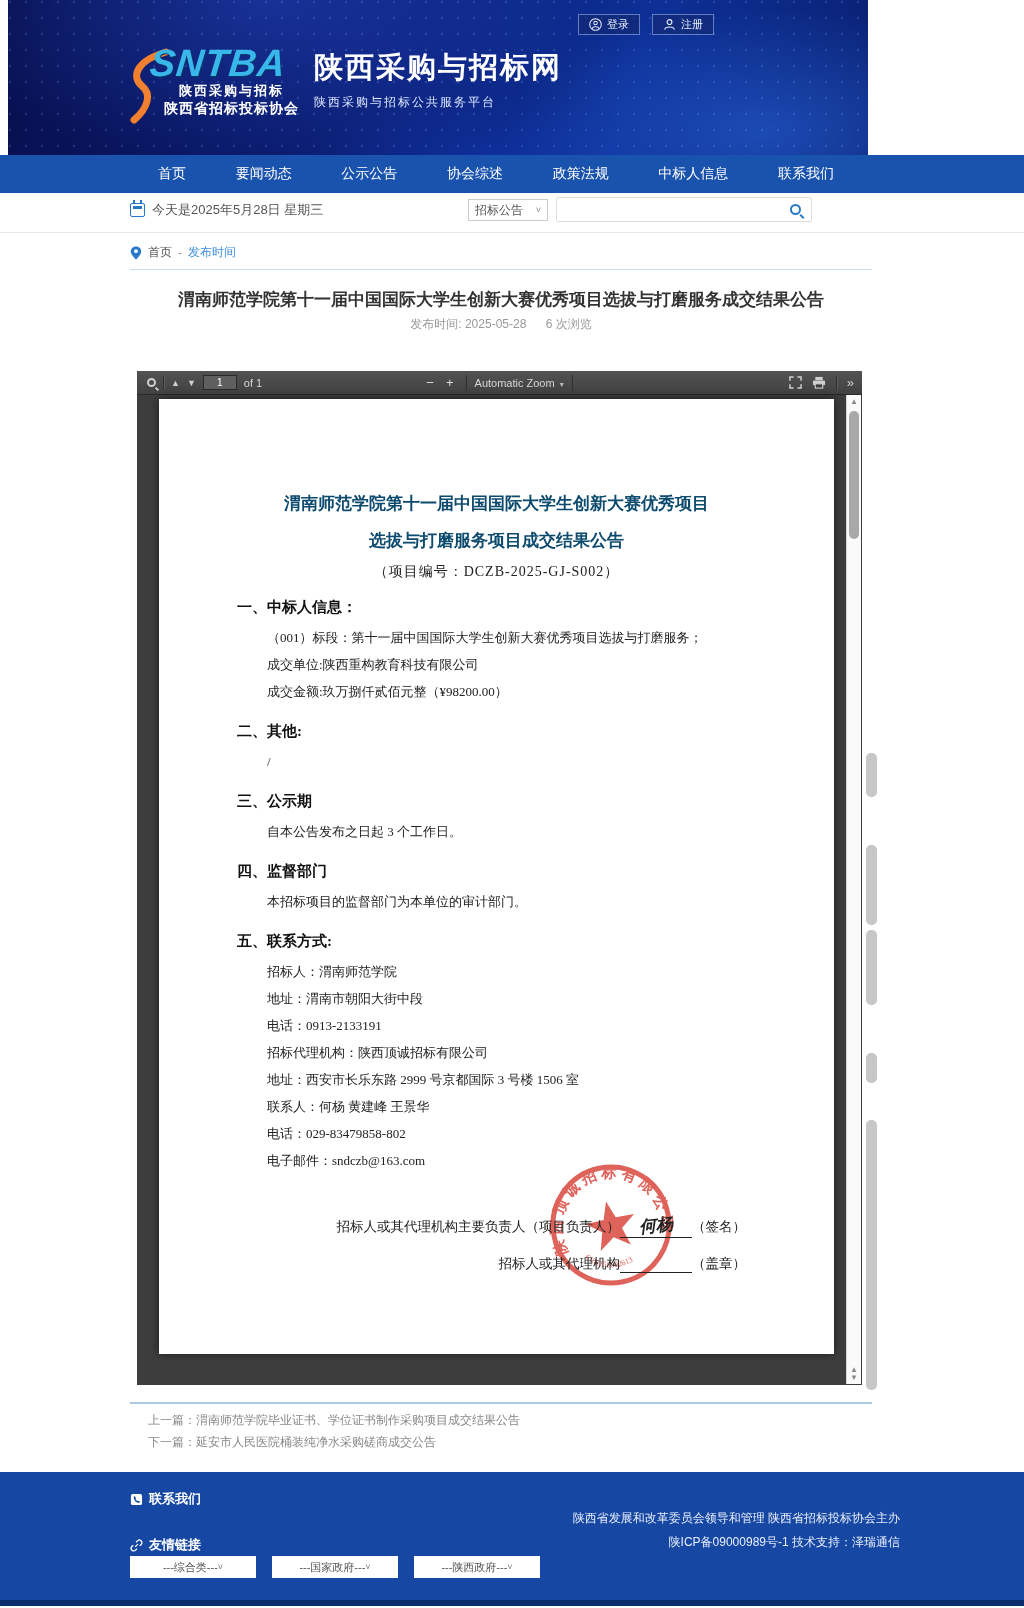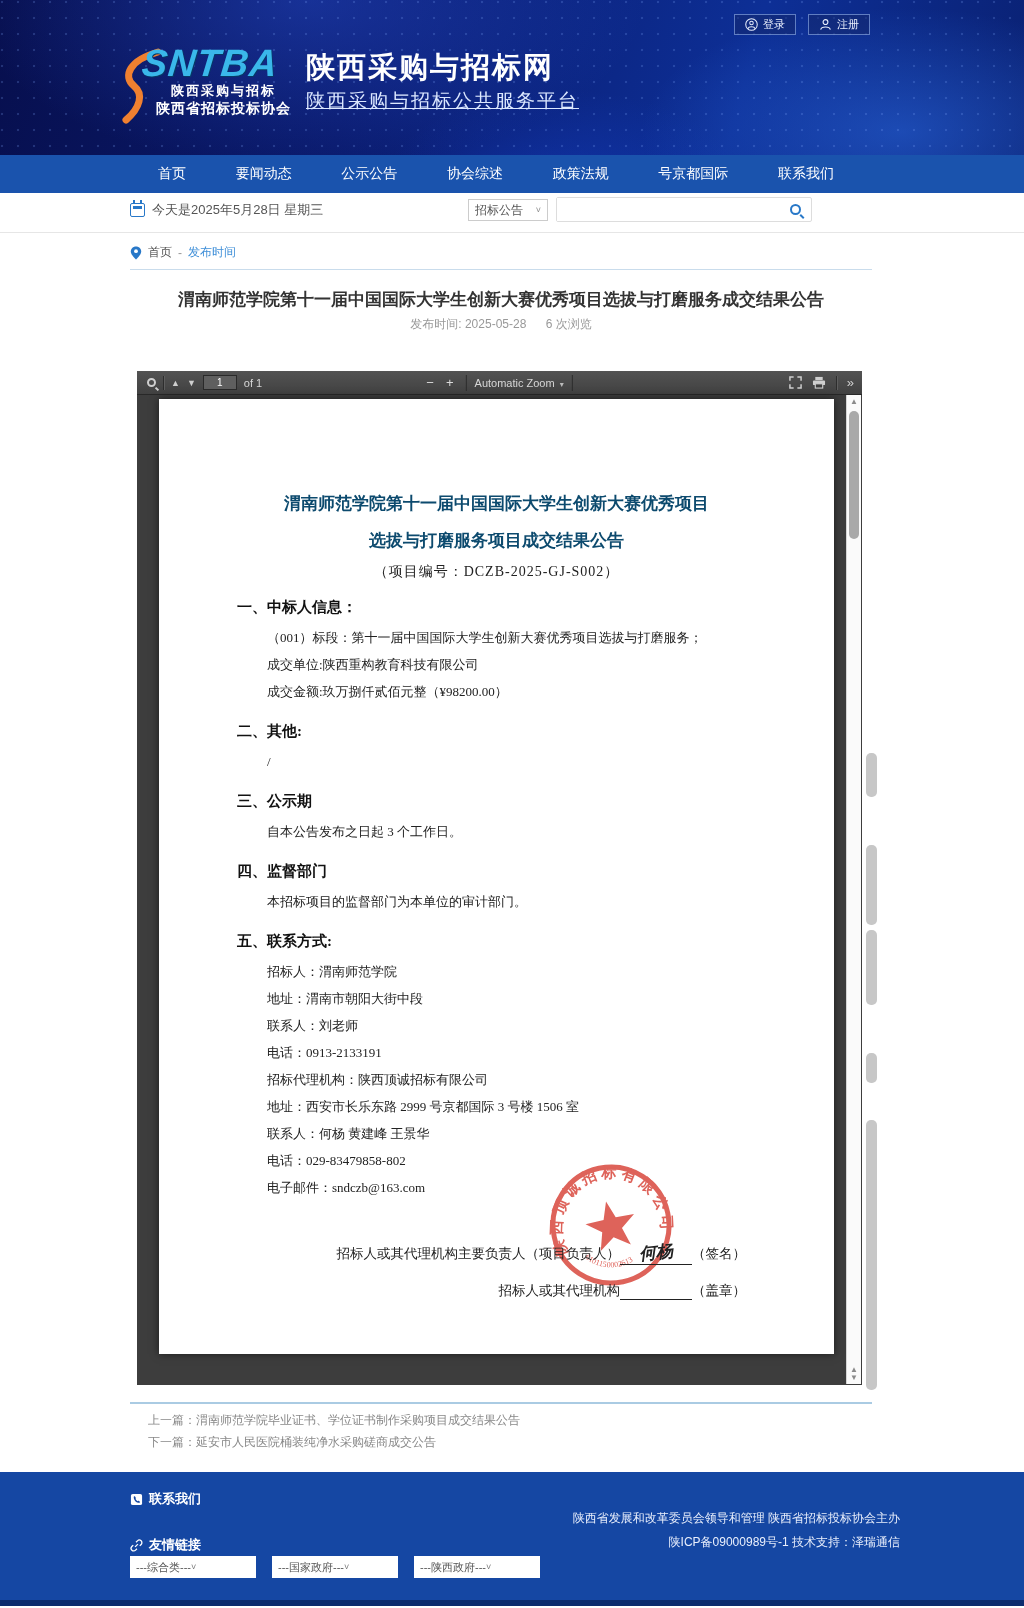--- a/index.html
+++ b/index.html
@@ -1,20 +1,20 @@
 <!DOCTYPE html>
 <html><head>
 <meta charset="utf-8">
 <style>
   * { margin:0; padding:0; box-sizing:border-box; }
   html,body { width:1024px; height:1608px; }
   body { position:relative; background:#fff; font-family:"Liberation Sans", sans-serif; overflow:hidden; }
 
   
-  .banner { position:absolute; left:0; top:0; width:1024px; height:155px;
+  .banner { position:absolute; left:8px; top:0; width:860px; height:155px;
     background:
       radial-gradient(ellipse 420px 200px at 88% 85%, rgba(45,110,230,.50), transparent 62%),
       radial-gradient(ellipse 520px 260px at 30% 0%, rgba(40,80,210,.45), transparent 65%),
       radial-gradient(ellipse 300px 160px at 55% 120%, rgba(20,60,190,.5), transparent 60%),
       linear-gradient(105deg, #070f4e 0%, #0a1a6c 35%, #0d2f96 72%, #0a2173 100%);
   }
   .banner::after { content:""; position:absolute; inset:0;
     background-image: radial-gradient(circle at 2px 2px, rgba(130,170,255,.22) 1px, transparent 1.6px);
     background-size:16px 16px; }
   .auth { position:absolute; right:154px; top:14px; display:flex; gap:12px; z-index:3; }
@@ -24,21 +24,21 @@
   .logo-wrap { position:absolute; left:124px; top:42px; display:flex; align-items:flex-start; z-index:3; }
   .logo-mark { position:relative; width:168px; height:76px; }
   .logo-swoosh { position:absolute; left:-4px; top:4px; }
   .logo-acronym { position:absolute; left:18px; top:0; font-size:38px; font-weight:bold; font-style:italic;
     letter-spacing:1px; color:#3ab7ea; text-shadow:1px 1px 0 #063a66; transform:skewX(-6deg); }
   .logo-sub { position:absolute; left:32px; top:40px; color:#fff; font-weight:bold; text-align:center; }
   .logo-sub .l1 { font-size:13px; letter-spacing:2px; }
   .logo-sub .l2 { font-size:14px; letter-spacing:1px; }
   .site-titles { margin-left:14px; padding-top:6px; }
   .site-title { color:#fff; font-size:29px; font-weight:bold; letter-spacing:2px; }
-  .site-subtitle { color:#dce8ff; font-size:19px; margin-top:0; letter-spacing:2px;text-decoration:underline; }
+  .site-subtitle { color:#dce8ff; font-size:12px; margin-top:6px; letter-spacing:2px; }
 
   
   .nav { position:absolute; left:0; top:155px; width:1024px; height:38px; background:#1a53ad; z-index:4; }
   .nav-inner { display:flex; justify-content:space-between; align-items:center; height:38px; padding:0 190px 0 158px; }
   .nav-item { color:#fff; font-size:14px; cursor:pointer; white-space:nowrap; }
 
   
   .info-bar { position:absolute; left:0; top:193px; width:1024px; height:40px; border-bottom:1px solid #e6e6e6; background:#fff; }
   .info-inner { position:relative; height:100%; }
   .date-wrap { position:absolute; left:130px; top:8px; display:flex; align-items:center; gap:7px; }
@@ -114,21 +114,21 @@
   .footer { position:absolute; left:0; top:1472px; width:1024px; height:128px; background:#1547a3; color:#fff; }
   .footer-strip { position:absolute; left:0; top:1600px; width:1024px; height:6px; background:#0c2c6e; }
   .f-inner { position:relative; height:100%; }
   .f-head { position:absolute; display:flex; align-items:center; gap:6px; font-size:13px; font-weight:bold; }
   .f-contact-head { left:130px; top:18px; }
   .f-links-head { left:130px; top:64px; }
   .f-contact-line { position:absolute; left:130px; top:42px; font-size:12px; color:#e9effc; }
   .f-contact-line span { margin-right:22px; }
   .f-selects { position:absolute; left:130px; top:84px; display:flex; gap:16px; }
   .f-select { width:126px; height:22px; background:#fff; color:#555; font-size:11px; display:flex; align-items:center;
-    justify-content:flex-start; padding:0 6px; cursor:pointer; }
+    justify-content:center; padding:0 6px; cursor:pointer; }
   .f-select .c { font-size:9px; color:#777; }
   .f-right { position:absolute; right:124px; top:34px; width:480px; text-align:right; font-size:12px; color:#e9effc; line-height:24px; }
 </style>
 </head>
 <body>
 
 <div class="banner">
   <div class="auth">
     <div class="auth-btn">
       <svg width="13" height="13" viewBox="0 0 14 14">
@@ -165,21 +165,21 @@
   </div>
 </div>
 
 <div class="nav">
   <div class="nav-inner">
     <span class="nav-item">首页</span>
     <span class="nav-item">要闻动态</span>
     <span class="nav-item">公示公告</span>
     <span class="nav-item">协会综述</span>
     <span class="nav-item">政策法规</span>
-    <span class="nav-item">号京都国际</span>
+    <span class="nav-item">中标人信息</span>
     <span class="nav-item">联系我们</span>
   </div>
 </div>
 
 <div class="info-bar">
   <div class="info-inner">
     <div class="date-wrap">
       <span class="cal-icon"></span>
       <span class="date-text">今天是2025年5月28日 星期三</span>
     </div>
@@ -271,21 +271,20 @@
 
       <div class="doc-sec">
         <h3>四、监督部门</h3>
         <p>本招标项目的监督部门为本单位的审计部门。</p>
       </div>
 
       <div class="doc-sec">
         <h3>五、联系方式:</h3>
         <p>招标人：渭南师范学院</p>
         <p>地址：渭南市朝阳大街中段</p>
-        <p>联系人：刘老师</p>
         <p>电话：0913-2133191</p>
         <p>招标代理机构：陕西顶诚招标有限公司</p>
         <p>地址：西安市长乐东路 2999 号京都国际 3 号楼 1506 室</p>
         <p>联系人：何杨 黄建峰 王景华</p>
         <p>电话：029-83479858-802</p>
         <p>电子邮件：sndczb@163.com</p>
       </div>
 
       <div class="sign-block">
         <div class="sign-row">

